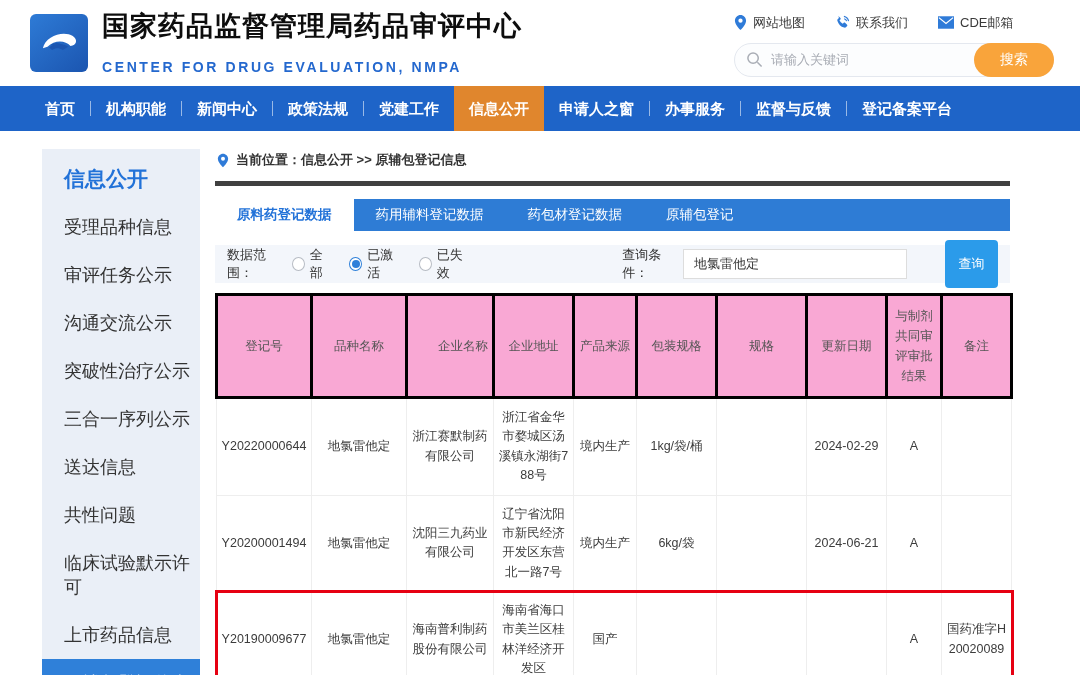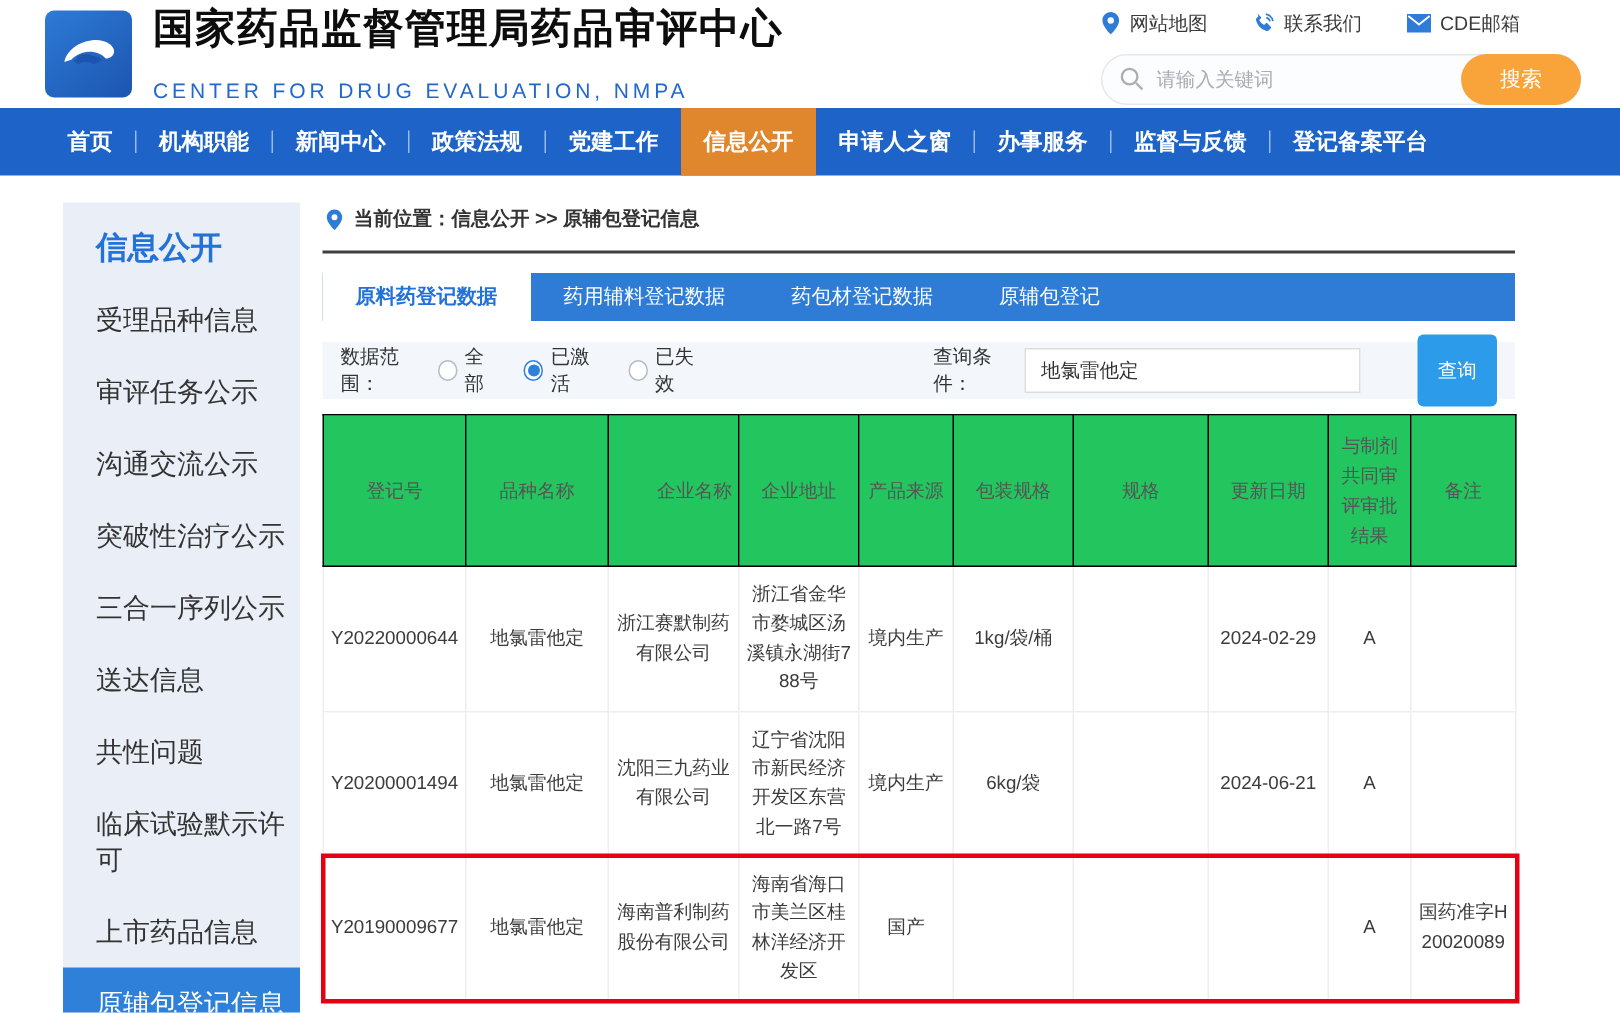--- a/index.html
+++ b/index.html
@@ -2,27 +2,27 @@
 <html><head>
 <meta charset="utf-8">
 <style>
   * { box-sizing: border-box; }
   html,body { margin:0; padding:0; }
   body {
     width:1080px; height:675px; overflow:hidden; background:#fff;
     font-family:"Liberation Sans","DejaVu Sans",sans-serif;
   }
   
-  .header { height:72px; display:flex; align-items:center; padding:0 26px 0 30px; background:#fff; }
+  .header { height:86px; display:flex; align-items:center; padding:0 26px 0 30px; background:#fff; }
   .logo { width:58px; height:58px; border-radius:6px; flex:0 0 auto;
     background:linear-gradient(140deg,#2e7bd6 0%,#1b55b0 100%);
     display:flex; align-items:center; justify-content:center; margin-right:14px; }
   .title-block { line-height:1.15; }
   .title-cn { font-size:27px; font-weight:bold; color:#0d0d0d; letter-spacing:1px; margin:0; }
-  .title-en { font-size:14px; font-weight:normal; color:#2468ce; letter-spacing:2.6px; margin-top:17px; }
+  .title-en { font-size:14px; font-weight:bold; color:#2468ce; letter-spacing:2.6px; margin-top:17px; }
   .header-right { margin-left:auto; display:flex; flex-direction:column; align-items:flex-start; gap:11px; padding-top:4px; }
   .quick-links { display:flex; gap:30px; align-items:flex-end; font-size:13px; color:#3a3a3a; }
   .quick-link { display:flex; align-items:center; gap:6px; cursor:pointer; }
   .search-wrap { position:relative; width:320px; height:34px; }
   .search-input { width:100%; height:34px; border:1px solid #e4e8ef; border-radius:17px;
     background:#fcfdfe; padding:0 90px 0 36px; font-size:13px; color:#555; outline:none; }
   .search-input::placeholder { color:#a9adb5; }
   .mag-icon { position:absolute; left:12px; top:8px; }
   .search-btn { position:absolute; right:0; top:0; width:80px; height:34px; border:none;
     border-radius:17px; background:#f9a43b; color:#fff; font-size:14px; cursor:pointer; }
@@ -35,41 +35,41 @@
   
   .main { display:flex; align-items:flex-start; margin-top:18px; }
   
   .sidebar { width:158px; margin-left:42px; background:#eaeff7; padding-bottom:6px; min-height:511px; }
   .side-title { font-size:21px; font-weight:bold; color:#2272d8; padding:16px 0 10px 22px; }
   .side-item { font-size:18px; color:#333; padding:12px 0 12px 22px; cursor:pointer; }
   .side-item.active { background:#2f80d9; color:#fff; }
   
   .content { width:795px; margin-left:15px; }
   .breadcrumb { display:flex; align-items:center; gap:7px; font-size:13px; font-weight:600;
-    color:#333; padding:2px 0 12px 2px; border-bottom:2px solid #404040; }
+    color:#333; padding:2px 0 12px 2px; border-bottom:5px solid #404040; }
   .tabs { margin-top:13px; background:#2e7cd5; display:flex; height:32px; }
   .tab { color:#fff; font-size:13.5px; line-height:32px; padding:0 22px; cursor:pointer; white-space:nowrap; }
   .tab.active { background:#fff; color:#2272d8; font-weight:bold; }
   .filter { margin-top:14px; background:#f3f6fb; height:38px; display:flex; align-items:center;
     font-size:13px; color:#333; padding:0 12px; }
   .radio-group { display:flex; align-items:center; gap:16px; margin-left:4px; }
   .radio-opt { display:flex; align-items:center; gap:5px; cursor:pointer; }
   .radio { width:14px; height:14px; border:1px solid #b7bcc4; border-radius:50%; background:#fff; }
   .radio.checked { border-color:#2f80d9; position:relative; }
   .radio.checked::after { content:''; position:absolute; left:2px; top:2px; width:8px; height:8px;
     border-radius:50%; background:#2f80d9; }
   .query-label { margin-left:150px; }
   .query-input { width:238px; height:30px; border:1px solid #ddd; background:#fff; padding:0 10px;
     font-size:13px; color:#333; outline:none; }
   .query-btn { margin-left:38px; width:56px; height:48px; border:none; border-radius:4px;
     background:#2b9bea; color:#fff; font-size:13px; cursor:pointer; }
   
   table.data { margin-top:10px; border-collapse:collapse; table-layout:fixed; width:795px; }
-  table.data th { background:#22c55e; color:#555; font-weight:normal; font-size:12.5px;
-    border:1px solid #000000; padding:10px 4px; line-height:1.6; text-align:center; }
+  table.data th { background:#f9a8d4; color:#555; font-weight:normal; font-size:12.5px;
+    border:3px solid #000000; padding:10px 4px; line-height:1.6; text-align:center; }
   table.data td { background:#fff; color:#3c3c3c; font-size:12.5px; border:1px solid #eeeeee;
     padding:9px 4px; line-height:1.55; text-align:center; word-break:break-all; }
   tr.highlight { outline:3px solid #e60012; outline-offset:-1px; }
   .icon-blue { fill:#2f7bd8; }
 </style>
 </head>
 <body>
 
 <div class="header">
   <div class="logo">

